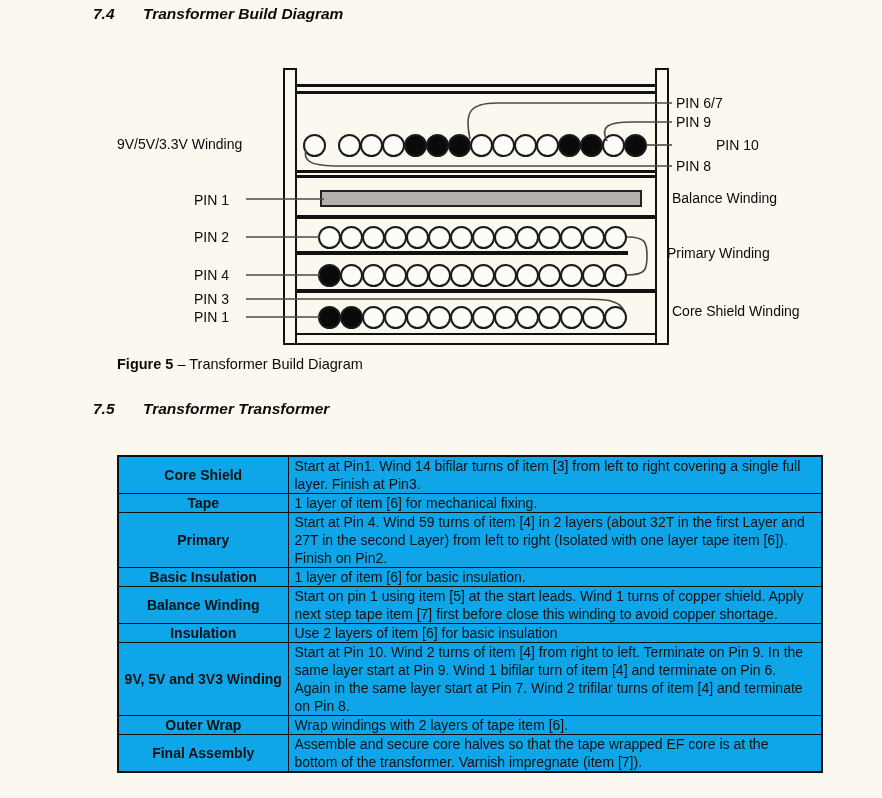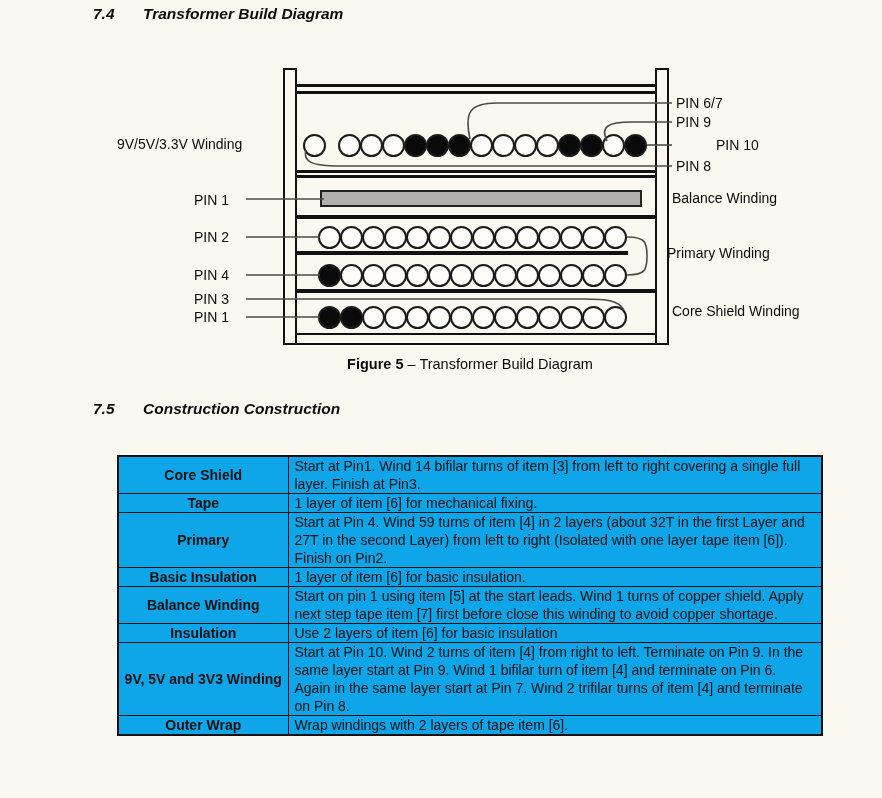--- a/index.html
+++ b/index.html
@@ -18,21 +18,21 @@
   .balance-bar { position:absolute; background:#b3b0ab; border:2px solid #222; }
   .circle-row { position:absolute; display:flex; }
   .turn { width:23px; height:23px; border:2px solid #1a1a1a; border-radius:50%; background:#fdfcf8; margin-right:-1px; flex:0 0 auto; }
   .turn.black { background:#0a0a0a; }
   svg.leads { position:absolute; left:0; top:0; pointer-events:none; }
   svg.leads path, svg.leads line { fill:none; stroke:#4d4a45; stroke-width:1.6; }
 
   .dlabel { position:absolute; font-size:14px; color:#0b0b0b; white-space:nowrap; }
   .dlabel.right-align { text-align:center; }
 
-  .caption { position:absolute; left:117px; top:356px; width:706px; text-align:center; font-size:14.5px; color:#0b0b0b; }
+  .caption { position:absolute; left:117px; top:356px; width:706px; font-size:14.5px; color:#0b0b0b; }
   .caption b { font-weight:bold; }
 
   table.construction { position:absolute; left:117px; top:455px; width:706px; border-collapse:collapse; background:#0ea5e9; font-size:14px; }
   table.construction td { border:1px solid #111; line-height:18px; vertical-align:middle; }
   table.construction { border:2px solid #111; }
   table.construction td.step { width:170px; font-weight:bold; text-align:center; padding:0 4px; }
   table.construction td.desc { padding:0 6px; }
 </style>
 </head>
 <body>
@@ -156,21 +156,21 @@
     <div class="dlabel" style="left:667px; top:245px;">Primary Winding</div>
     <div class="dlabel" style="left:672px; top:303px;text-align:center;">Core Shield Winding</div>
   </div>
 
   <div class="caption">
     <b>Figure 5</b><span> – Transformer Build Diagram</span>
   </div>
 
   <div class="heading" style="left:93px; top:400px;">
     <span class="num">7.5</span>
-    <span>Construction Construction</span>
+    <span>Transformer Transformer</span>
   </div>
 
   <table class="construction">
     <tbody>
         <tr>
           <td class="step">Core Shield</td>
           <td class="desc">Start at Pin1. Wind 14 bifilar turns of item [3] from left to right covering a single full layer. Finish at Pin3.</td>
         </tr>
         <tr>
           <td class="step">Tape</td>
@@ -193,16 +193,20 @@
           <td class="desc">Use 2 layers of item [6] for basic insulation</td>
         </tr>
         <tr>
           <td class="step">9V, 5V and 3V3 Winding</td>
           <td class="desc">Start at Pin 10. Wind 2 turns of item [4] from right to left. Terminate on Pin 9. In the same layer start at Pin 9. Wind 1 bifilar turn of item [4] and terminate on Pin 6. Again in the same layer start at Pin 7. Wind 2 trifilar turns of item [4] and terminate on Pin 8.</td>
         </tr>
         <tr>
           <td class="step">Outer Wrap</td>
           <td class="desc">Wrap windings with 2 layers of tape item [6].</td>
         </tr>
+        <tr>
+          <td class="step">Final Assembly</td>
+          <td class="desc">Assemble and secure core halves so that the tape wrapped EF core is at the bottom of the transformer.  Varnish impregnate (item [7]).</td>
+        </tr>
       </tbody>
   </table>
 
 </div>
 
 </body></html>

